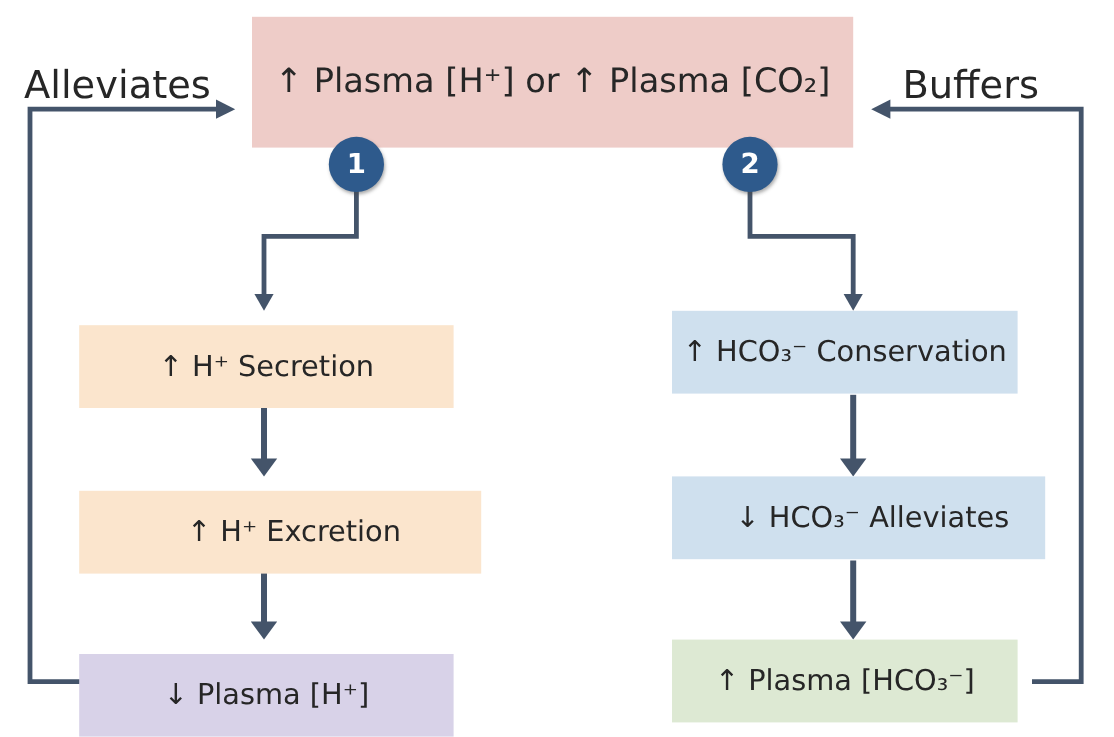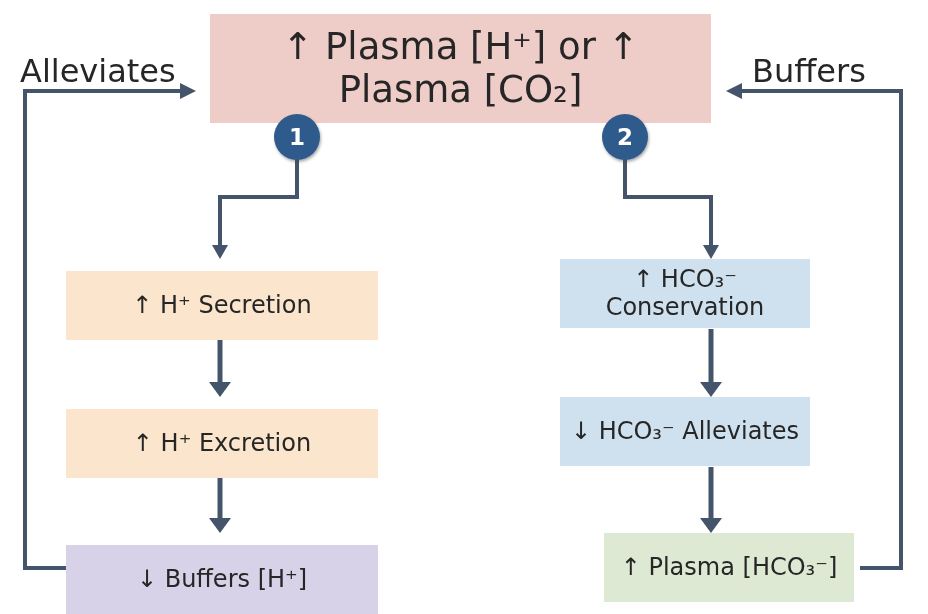--- a/index.html
+++ b/index.html
@@ -25,27 +25,27 @@
     position:absolute;
     display:flex;align-items:center;justify-content:center;
     text-align:center;
     font-size:24px;
     line-height:1.15;
     color:var(--text);
   }
   .box-top{
     left:210px;top:14px;width:501px;height:109px;
     background:var(--pink);
-    font-size:37px;
+    font-size:28px;
   }
   .box-l{left:66px;width:312px;height:69px;background:var(--peach);margin-top:12px;}
-  .box-r{left:560px;width:250px;height:69px;background:var(--blue);}
-  .row-1{top:259px;} .row-2{top:397px;} .row-3{top:533px;}
+  .box-r{left:560px;width:288px;height:69px;background:var(--blue);}
+  .row-1{top:259px;} .row-2{top:397px;padding-left:23px;} .row-3{top:533px;}
   .box-l.row-3{background:var(--lavender);}
-  .box-r.row-3{background:var(--green);margin-left:44px;}
+  .box-r.row-3{background:var(--green);}
   .badge{
     position:absolute;
     width:46px;height:46px;border-radius:50%;
     background:var(--badge);
     color:#ffffff;font-weight:bold;font-size:23px;
     display:flex;align-items:center;justify-content:center;
     box-shadow:1px 2px 3px rgba(70,70,70,0.45);
   }
   .badge-1{left:274px;top:114px;}
   .badge-2{left:602px;top:114px;}
@@ -111,19 +111,19 @@
   <div class="flow-box box-top">↑ Plasma [H⁺] or ↑ Plasma [CO₂]</div>
 
   <div class="badge badge-1">1</div>
   <div class="badge badge-2">2</div>
 
   <div class="loop-label label-alleviates">Alleviates</div>
   <div class="loop-label label-buffers">Buffers</div>
 
   <div class="flow-box box-l row-1">↑ H⁺ Secretion</div>
   <div class="flow-box box-l row-2">↑ H⁺ Excretion</div>
-  <div class="flow-box box-l row-3">↓ Buffers [H⁺]</div>
+  <div class="flow-box box-l row-3">↓ Plasma [H⁺]</div>
 
   <div class="flow-box box-r row-1">↑ HCO₃⁻ Conservation</div>
   <div class="flow-box box-r row-2">↓ HCO₃⁻ Alleviates</div>
   <div class="flow-box box-r row-3">↑ Plasma [HCO₃⁻]</div>
 
 </div>
 
 </body></html>

